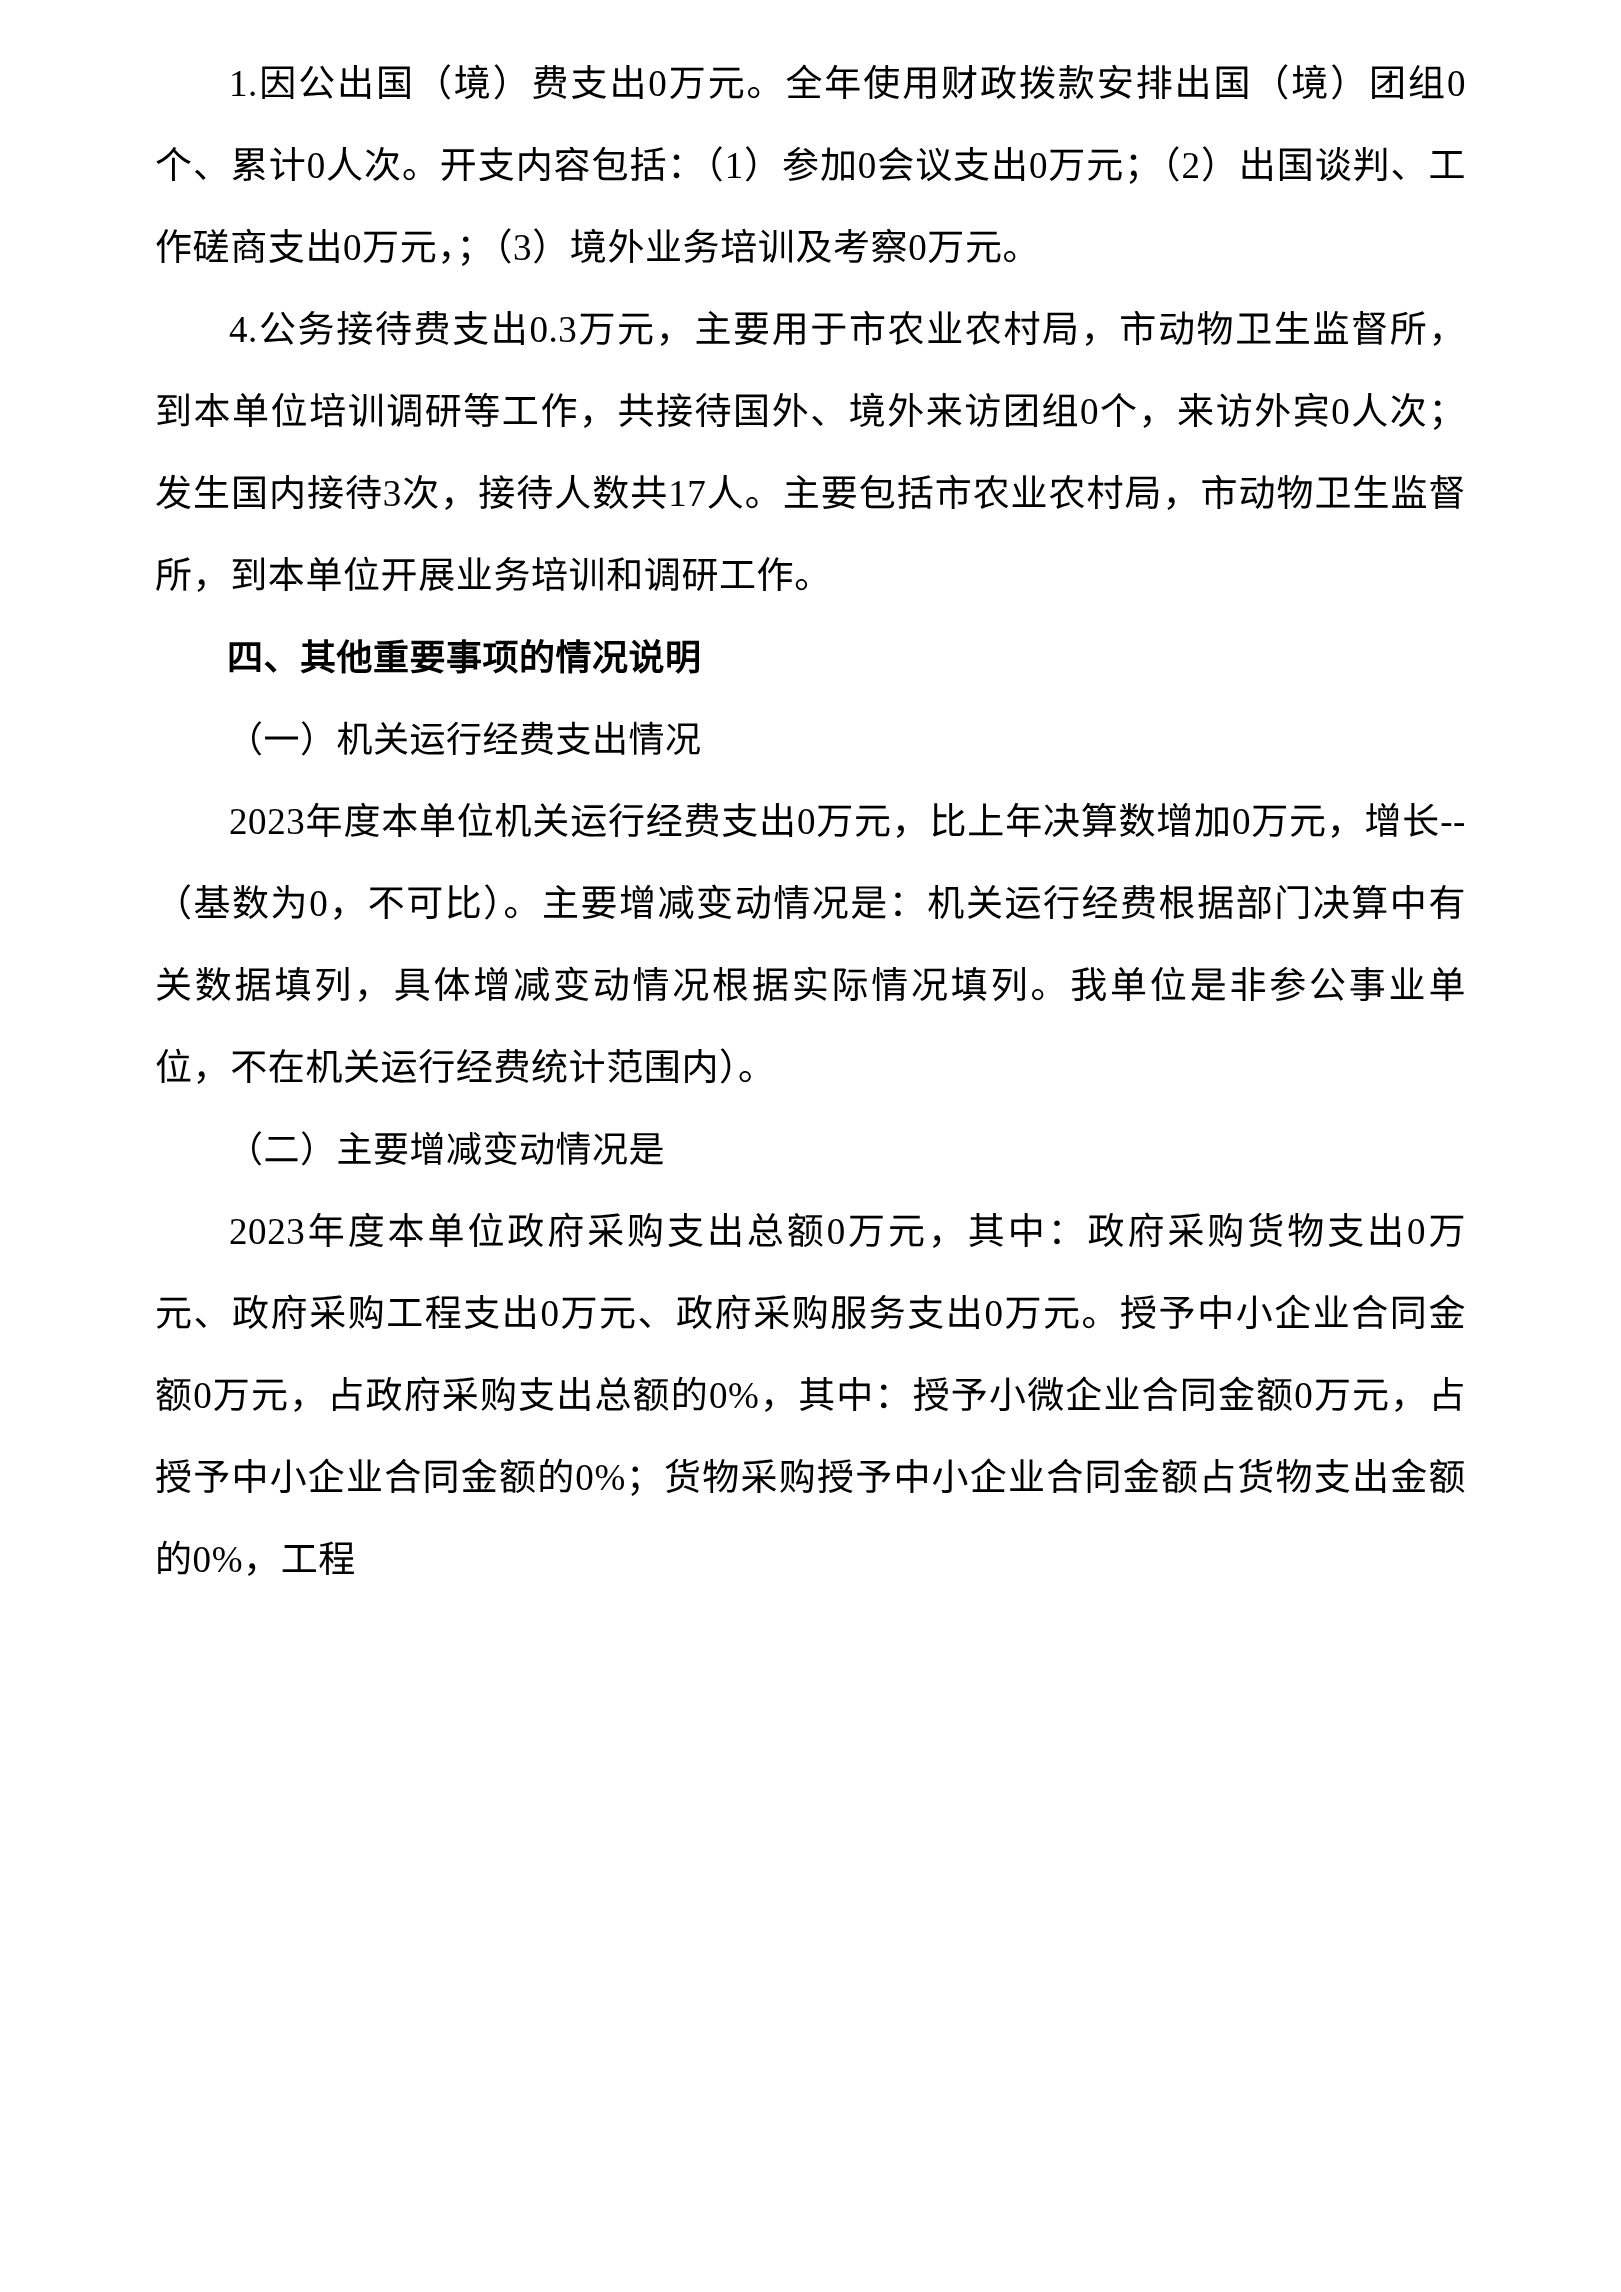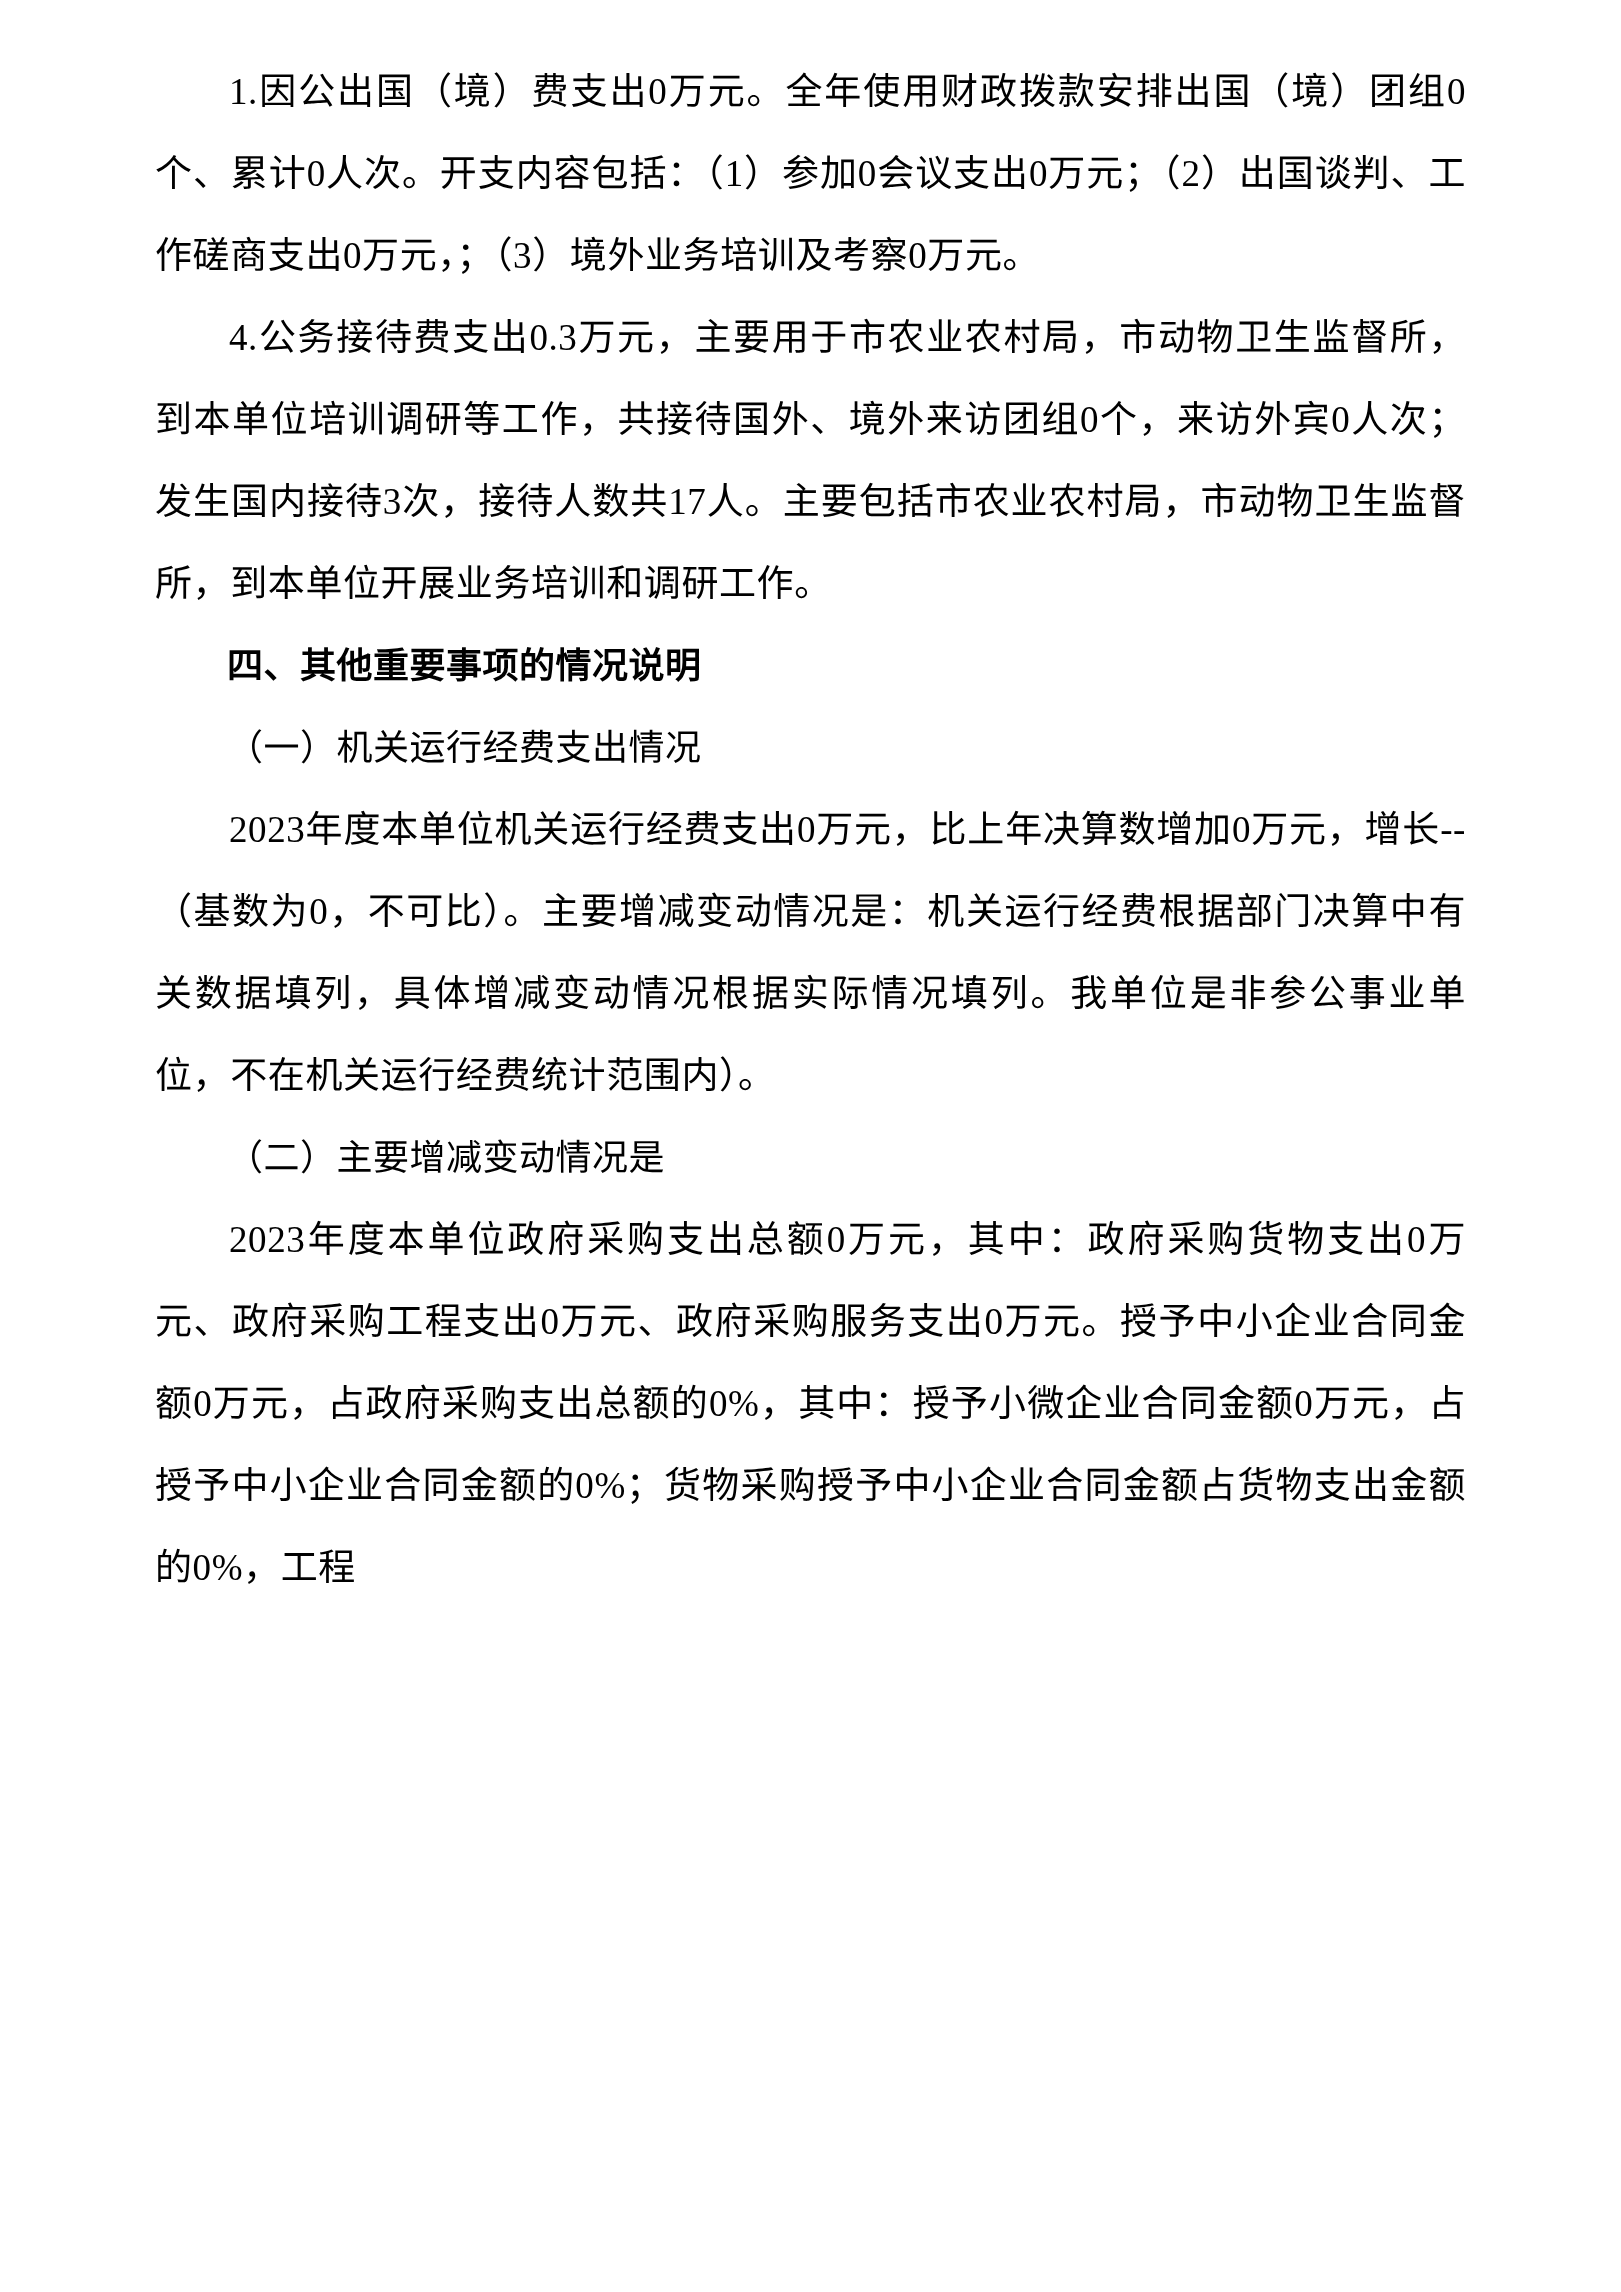--- a/index.html
+++ b/index.html
@@ -9,21 +9,21 @@
     background: #ffffff;
   }
   body {
     font-family: "Liberation Serif", "DejaVu Serif", serif;
     color: #000000;
   }
   .page {
     position: relative;
     width: 1621px;
     height: 1800px;
-    margin: 8px auto;
+    margin: 0 auto;
     background: #ffffff;
     box-sizing: border-box;
     overflow: hidden;
   }
   .content {
     position: absolute;
     left: 155px;
     top: 43px;
     width: 1311px;
   }

